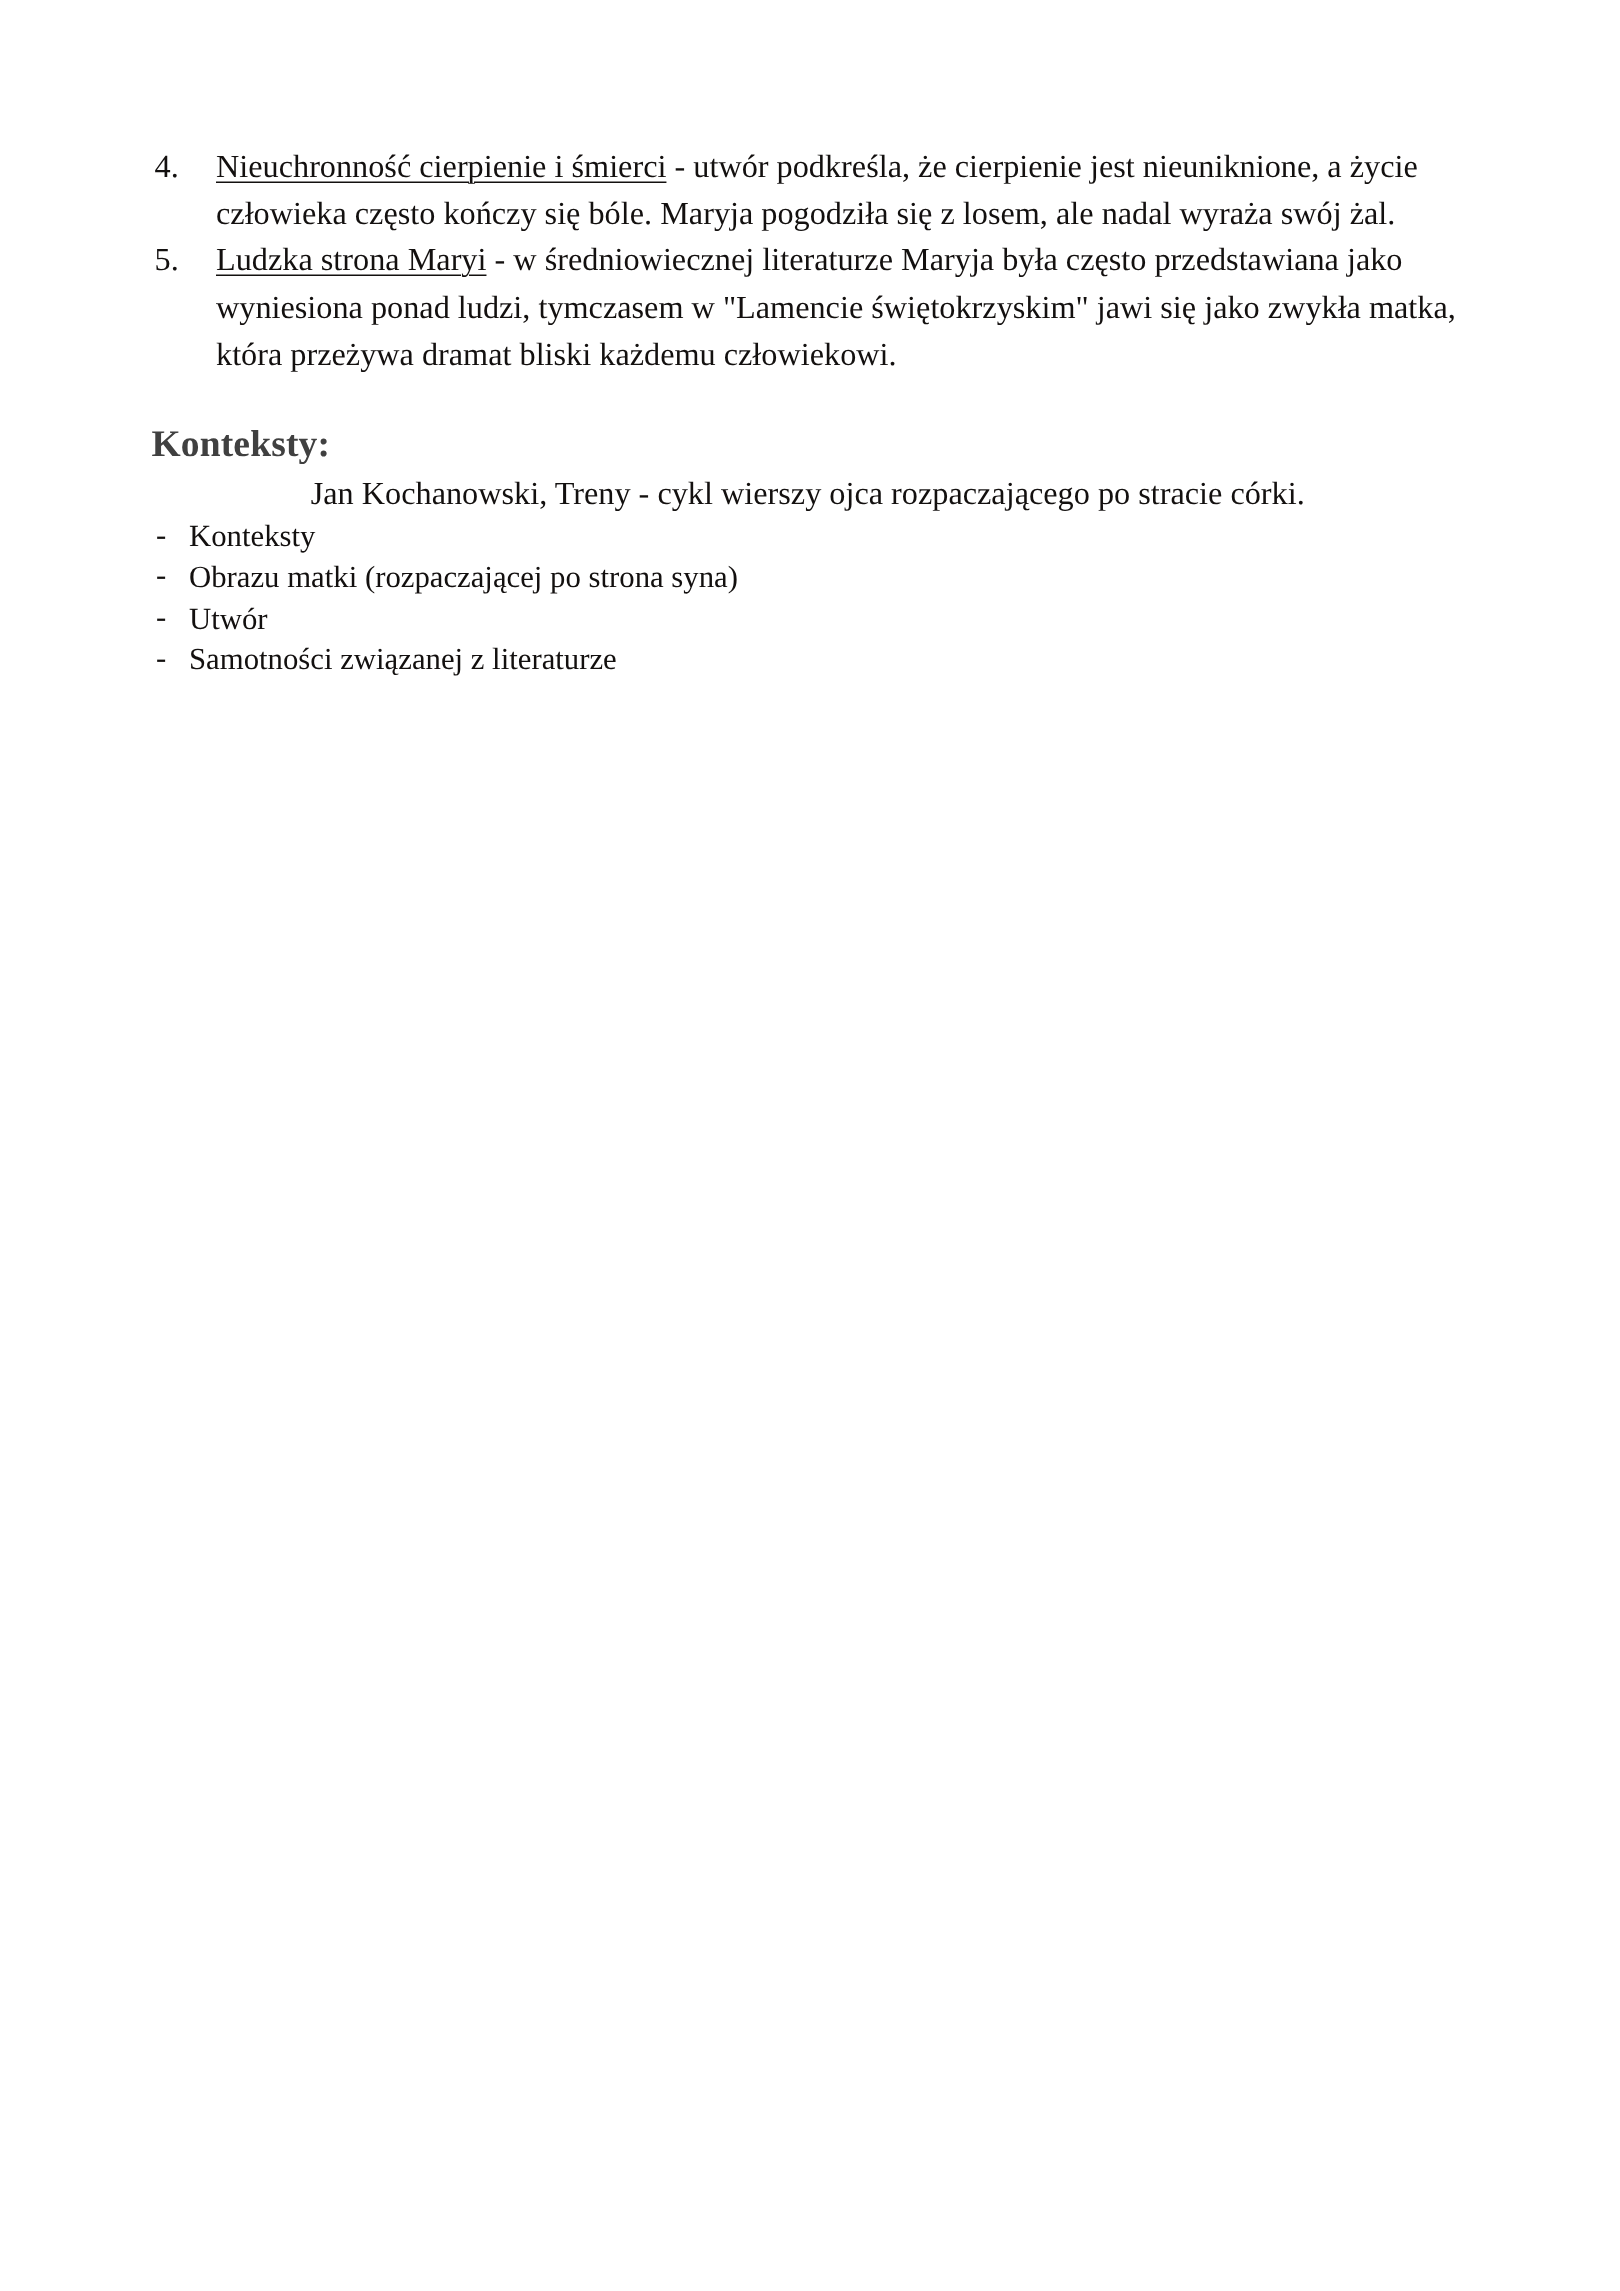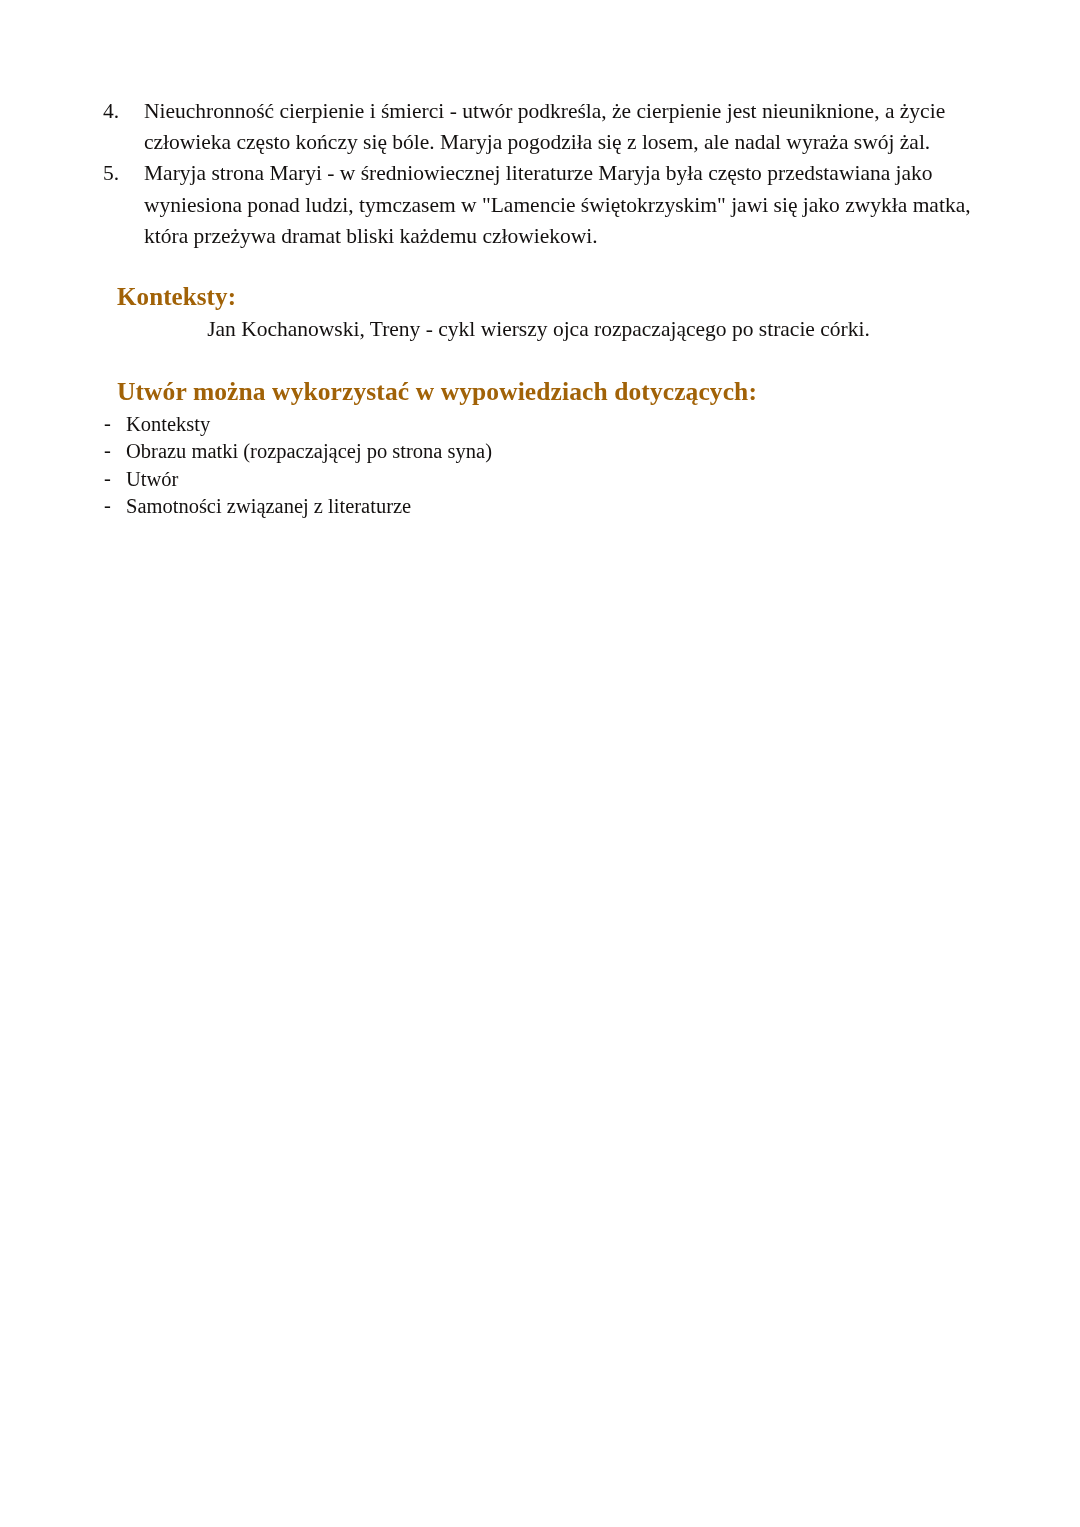--- a/index.html
+++ b/index.html
@@ -51,32 +51,33 @@
   .num-marker {
     position: absolute;
     left: 2px;
     top: 0;
     width: 30px;
     font-size: 21.5px;
     line-height: 31.2px;
     text-align: left;
   }
   .u {
+    text-decoration: underline;
     text-decoration-thickness: 1px;
     text-underline-offset: 2.5px;
   }
 
   
   .heading {
-    color: #a16207;
+    color: #404040;
     font-weight: bold;
     font-size: 25px;
     line-height: 30px;
     letter-spacing: 0.1px;
-    margin: 16px;
+    margin: 0;
     white-space: nowrap;
   }
   .heading-konteksty {
     margin-top: 30px;
     margin-bottom: 3px;
   }
   .heading-utwor {
     margin-top: 32px;
     margin-bottom: 4px;
     font-size: 25.5px;
@@ -119,28 +120,27 @@
 <div class="page">
   <div class="content">
 
     <ol class="num-list">
       <li class="num-item">
         <span class="num-marker">4.</span>
         <span class="u">Nieuchronność cierpienie i śmierci</span><span> - utwór podkreśla, że cierpienie jest nieuniknione, a życie człowieka często kończy się bóle. Maryja pogodziła się z losem, ale nadal wyraża swój żal.</span>
       </li>
       <li class="num-item">
         <span class="num-marker">5.</span>
-        <span class="u">Maryja strona Maryi</span><span> - w średniowiecznej literaturze Maryja była często przedstawiana jako wyniesiona ponad ludzi, tymczasem w "Lamencie świętokrzyskim" jawi się jako zwykła matka, która przeżywa dramat bliski każdemu człowiekowi.</span>
+        <span class="u">Ludzka strona Maryi</span><span> - w średniowiecznej literaturze Maryja była często przedstawiana jako wyniesiona ponad ludzi, tymczasem w "Lamencie świętokrzyskim" jawi się jako zwykła matka, która przeżywa dramat bliski każdemu człowiekowi.</span>
       </li>
     </ol>
 
     <h2 class="heading heading-konteksty">Konteksty:</h2>
     <p class="para">Jan Kochanowski, Treny - cykl wierszy ojca rozpaczającego po stracie córki.</p>
 
-    <h2 class="heading heading-utwor">Utwór można wykorzystać w wypowiedziach dotyczących:</h2>
     <ul class="dash-list">
       <li class="dash-item">
         <span class="dash-marker">-</span>
         <span>Konteksty</span>
       </li>
       <li class="dash-item">
         <span class="dash-marker">-</span>
         <span>Obrazu matki (rozpaczającej po strona syna)</span>
       </li>
       <li class="dash-item">

